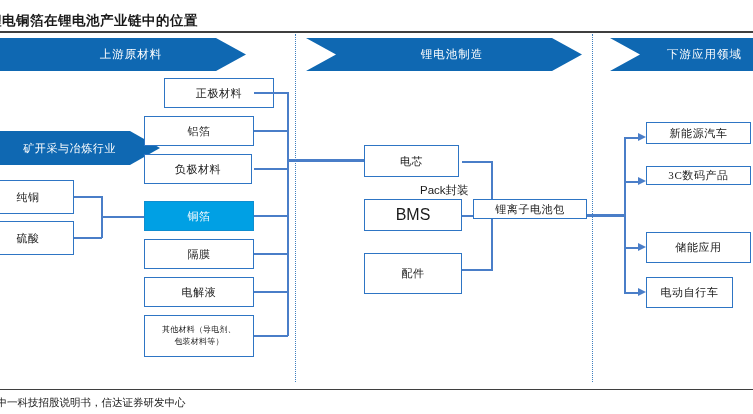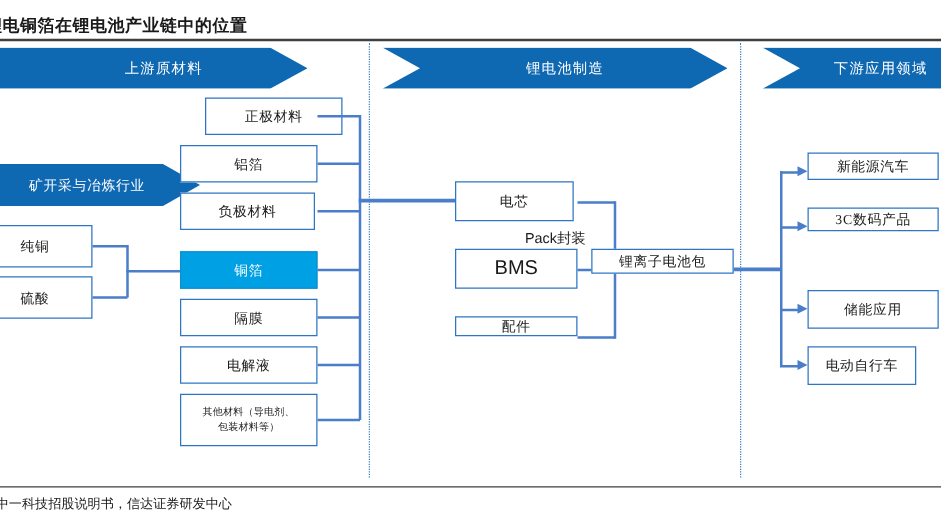--- a/index.html
+++ b/index.html
@@ -162,21 +162,21 @@
 
   <div class="ln v" style="left:287px;top:92px;height:244px;"></div>
   <div class="ln h thick" style="left:287px;top:159px;width:78px;"></div>
 
   <div class="box" style="left:364px;top:145px;width:95px;height:32px;">
     <span>电芯</span>
   </div>
   <div class="box latin" style="left:364px;top:199px;width:98px;height:32px;">
     <span>BMS</span>
   </div>
-  <div class="box" style="left:364px;top:253px;width:98px;height:16px;">
+  <div class="box" style="left:364px;top:253px;width:98px;height:41px;">
     <span>配件</span>
   </div>
 
   <div class="ln h" style="left:462px;top:161px;width:30px;"></div>
   <div class="ln h" style="left:462px;top:215px;width:30px;"></div>
   <div class="ln h" style="left:462px;top:269px;width:30px;"></div>
   <div class="ln v" style="left:491px;top:161px;height:110px;"></div>
   <div class="ln h" style="left:491px;top:215px;width:55px;"></div>
 
   <div class="pack-label">

